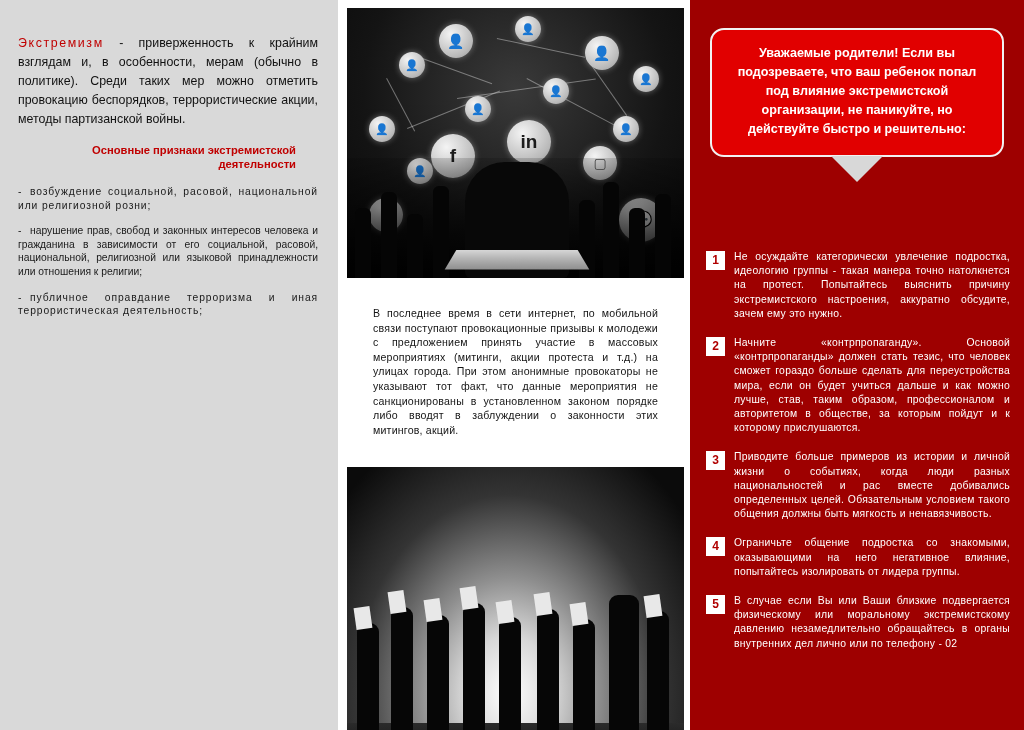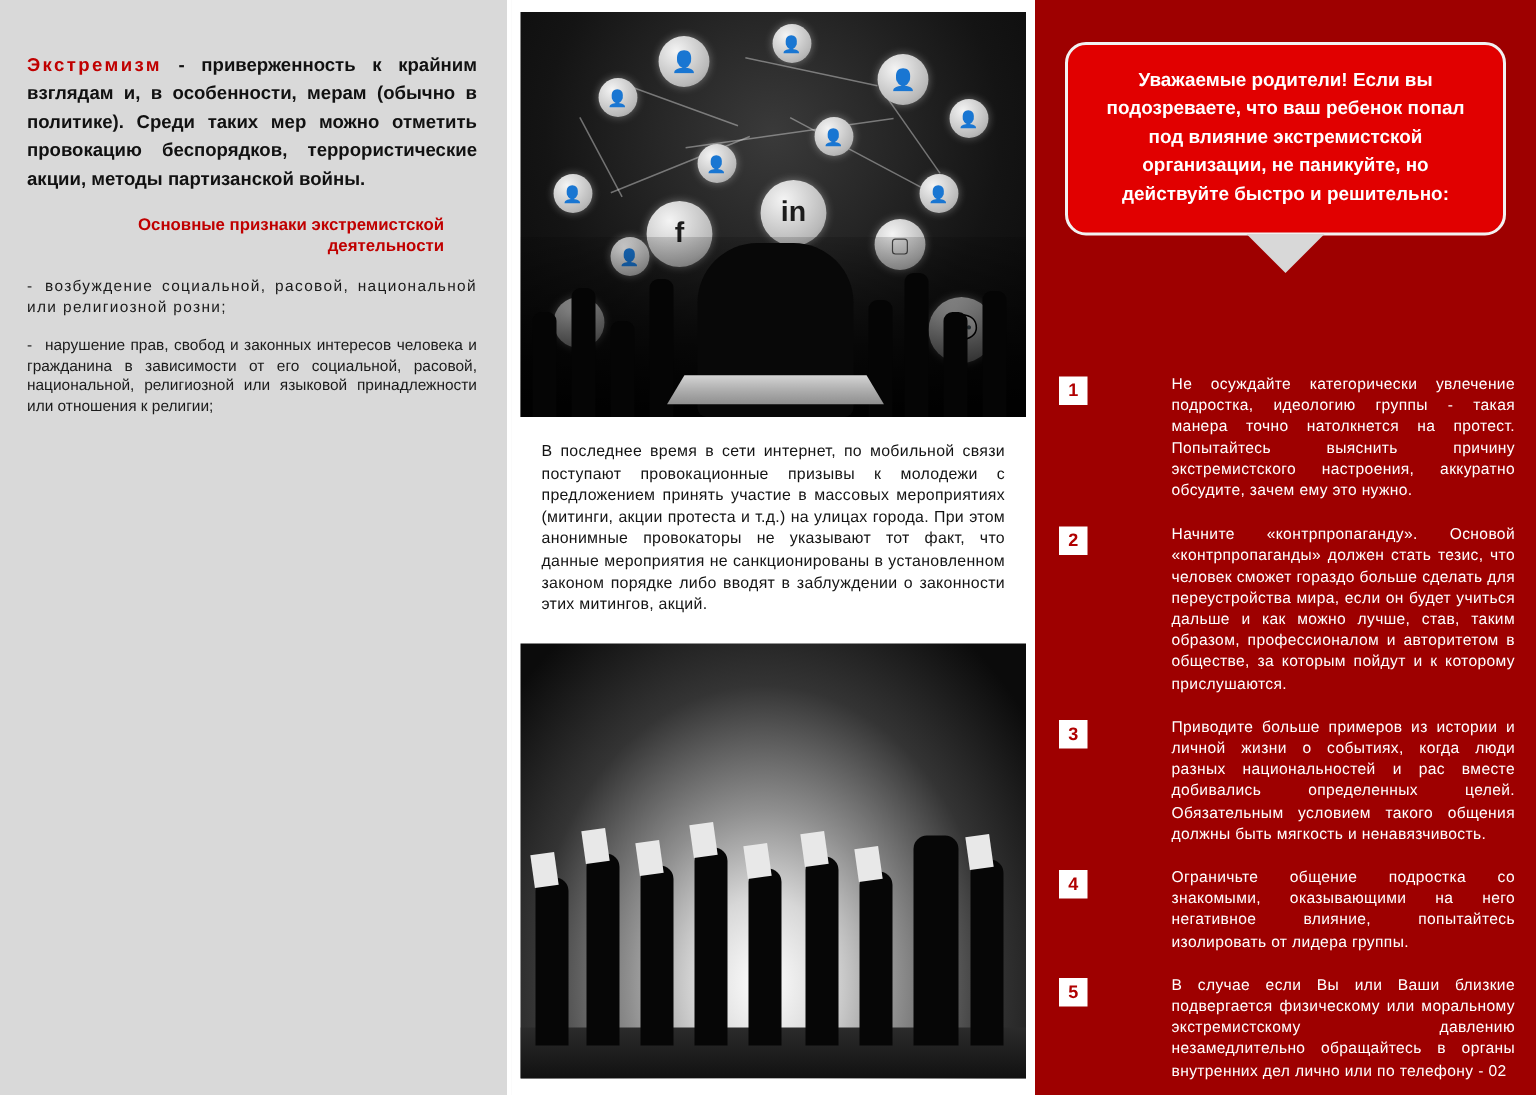--- a/index.html
+++ b/index.html
@@ -25,21 +25,21 @@
     background: #d9d9d9;
     box-sizing: border-box;
   }
   .left-inner {
     position: absolute;
     left: 18px; top: 34px;
     width: 300px;
   }
   .intro-par {
     font-size: 12.4px;
-    font-weight: bold;
+    font-weight: normal;
     line-height: 19px;
     color: #111111;
     text-align: justify;
     margin: 0 0 14px 0;
   }
   .intro-par .kw {
     color: #c00000;
     letter-spacing: 1.6px;
   }
   .section-title {
@@ -142,21 +142,21 @@
     box-sizing: border-box;
     padding: 12px 10px 14px 10px;
     background: #ffffff;
   }
   .caption-text {
     font-size: 10.6px;
     line-height: 14.6px;
     color: #141414;
     text-align: justify;
     letter-spacing: .2px;
-    margin: 4px;
+    margin: 16px;
   }
 
   .photo-smoke {
     height: 290px;
     background:
       radial-gradient(ellipse at 48% 78%, #ffffff 0%, #d7d7d7 18%, #8f8f8f 36%, #343434 62%, #0b0b0b 90%);
   }
   .smoke-person {
     position: absolute;
     bottom: 22px;
@@ -229,21 +229,20 @@
     text-align: center;
     margin-right: 9px;
     margin-top: 1px;
   }
   .advice-text {
     color: #ffffff;
     font-size: 10.4px;
     line-height: 14.2px;
     text-align: justify;
     letter-spacing: .25px;
-    margin-left: 47px;
   }
 
   
   .seam {
     position: absolute;
     top: 0; width: 3px; height: 730px;
     background: #ffffff;
   }
 </style>
 </head>
@@ -255,20 +254,21 @@
     <div class="left-inner">
 
       <p class="intro-par">
         <span class="kw">Экстремизм</span><span> - приверженность к крайним взглядам и, в особенности, мерам (обычно в политике). Среди таких мер можно отметить провокацию беспорядков, террористические акции, методы партизанской войны.</span>
       </p>
 
       <div class="section-title">Основные признаки экстремистской деятельности</div>
 
       <p class="bullet sp"><span class="dash">-</span><span>возбуждение социальной, расовой, национальной или религиозной розни;</span></p>
       <p class="bullet"><span class="dash">-</span><span>нарушение прав, свобод и законных интересов человека и гражданина в зависимости от его социальной, расовой, национальной, религиозной или языковой принадлежности или отношения к религии;</span></p>
+      <p class="bullet sp"><span class="dash">-</span><span>публичное оправдание терроризма и иная террористическая деятельность;</span></p>
     </div>
   </div>
 
   <div class="seam" style="left:338px"></div>
 
   <div class="mid-panel">
 
     <div class="photo photo-social">
 
       <div class="link" style="left:70px;  top:48px;  width:80px;  transform:rotate(20deg);"></div>

